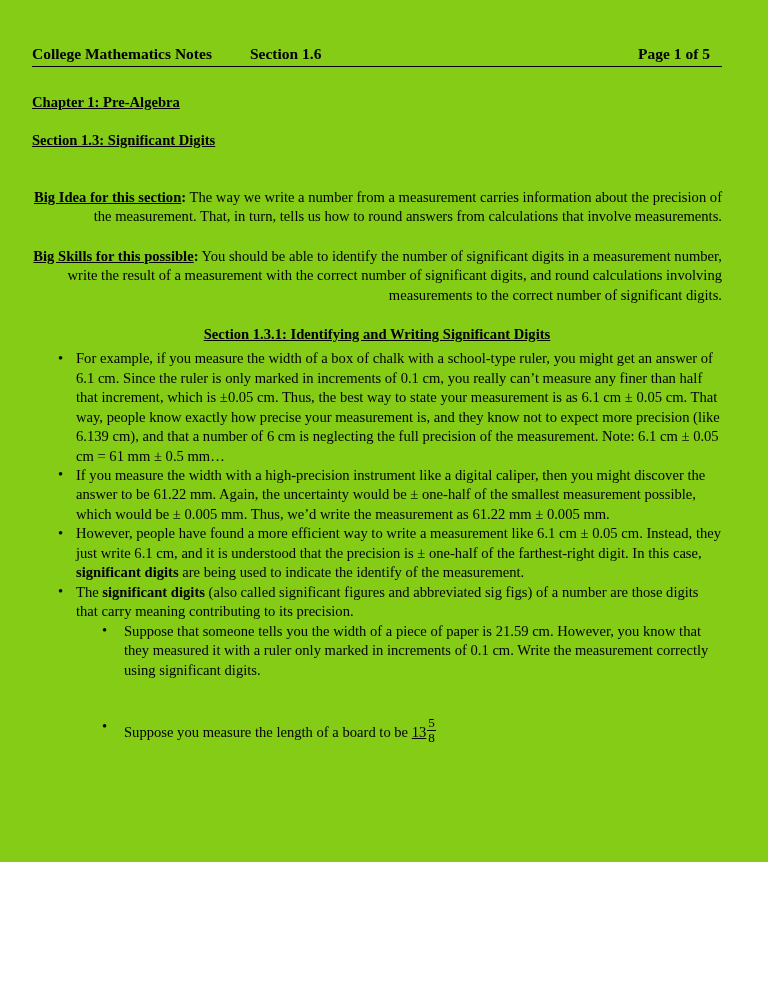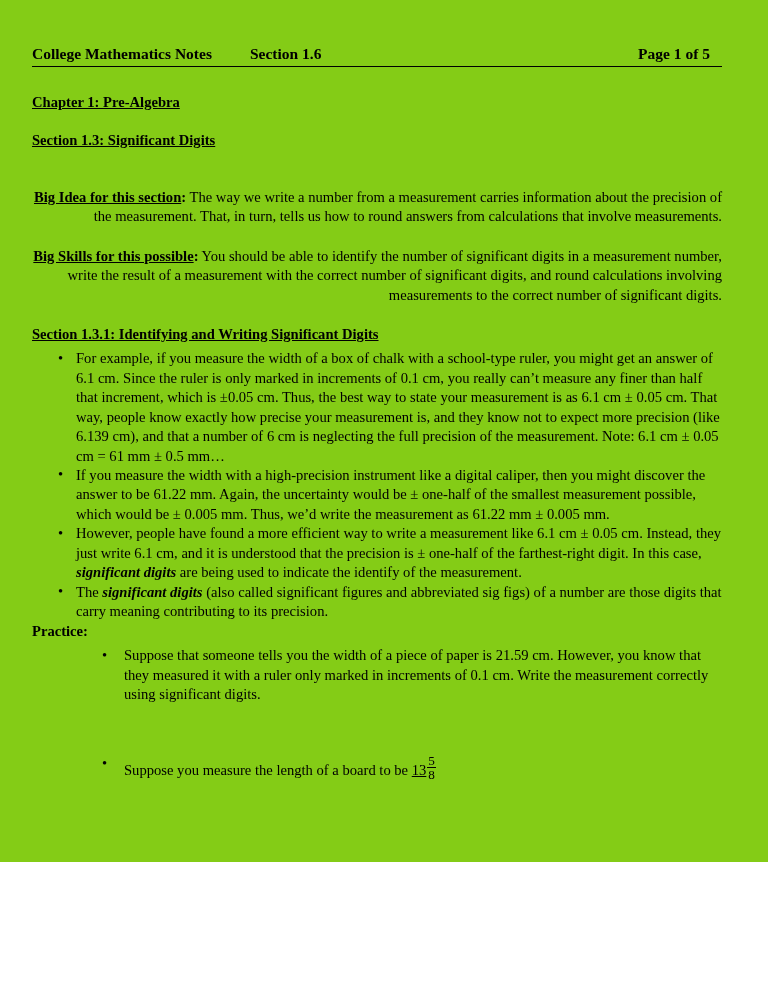--- a/index.html
+++ b/index.html
@@ -44,38 +44,38 @@
   
   .heading {
     font-weight: bold;
     font-size: 14.6px;
     line-height: 1.3;
     margin: 0 0 16px 0;
   }
   .heading span.u { text-decoration: underline; }
   .h-chapter { margin-bottom: 19px; }
   .h-section { margin-bottom: 38px; }
-  .h-sub { margin-bottom: 5px; }
+  .h-sub { margin-bottom: 5px; text-align: center; }
 
   
   p.body {
     font-size: 14.6px;
     line-height: 1.335;
     margin: 0 0 20px 0;
     text-align: right;
   }
   .lead {
     font-weight: bold;
     text-decoration: underline;
   }
   .lead-colon {
     font-weight: bold;
     text-decoration: none;
   }
-  .bi { font-weight: bold; font-style: italic; }
+  .bi { font-weight: bold; }
 
   
   ul.bullets {
     list-style: none;
     margin: 0;
     padding: 0;
   }
   ul.bullets > li {
     position: relative;
     font-size: 14.6px;
@@ -86,21 +86,21 @@
   ul.bullets > li::before {
     content: "\2022";
     position: absolute;
     left: 26px;
     top: -0.5px;
     font-size: 14.6px;
     line-height: 1.335;
   }
   ul.bullets.practice > li {
     padding-left: 92px;
-    margin-bottom: 50px;
+    margin-bottom: 37px;
   }
   ul.bullets.practice > li::before {
     left: 70px;
   }
   ul.bullets.practice > li:last-child { margin-bottom: 0; }
 
   .practice-label {
     font-weight: bold;
     font-size: 14.6px;
     line-height: 1.335;
@@ -160,20 +160,19 @@
     <span class="u">Section 1.3.1: Identifying and Writing Significant Digits</span>
   </div>
 
   <ul class="bullets main-list">
     <li><span>For example, if you measure the width of a box of chalk with a school-type ruler, you might get an answer of 6.1 cm.  Since the ruler is only marked in increments of 0.1 cm, you really can’t measure any finer than half that increment, which is ±0.05 cm.  Thus, the best way to state your measurement is as 6.1 cm ± 0.05 cm.  That way, people know exactly how precise your measurement is, and they know not to expect more precision (like 6.139 cm), and that a number of 6 cm is neglecting the full precision of the measurement.  Note: 6.1 cm ± 0.05 cm = 61 mm ± 0.5 mm…</span></li>
     <li><span>If you measure the width with a high-precision instrument like a digital caliper, then you might discover the answer to be 61.22 mm.  Again, the uncertainty would be ± one-half of the smallest measurement possible, which would be ± 0.005 mm.  Thus, we’d write the measurement as 61.22 mm ± 0.005 mm.</span></li>
     <li><span>However, people have found a more efficient way to write a measurement like 6.1 cm ± 0.05 cm.  Instead, they just write 6.1 cm, and it is understood that the precision is ± one-half of the farthest-right digit.  In this case, </span><span class="bi">significant digits</span><span> are being used to indicate the identify of the measurement.</span></li>
     <li><span>The </span><span class="bi">significant digits</span><span> (also called significant figures and abbreviated sig figs) of a number are those digits that carry meaning contributing to its precision.</span></li>
   </ul>
 
-  <div class="practice-label">Practice:</div>
 
   <ul class="bullets practice">
     <li><span>Suppose that someone tells you the width of a piece of paper is 21.59 cm.  However, you know that they measured it with a ruler only marked in increments of 0.1 cm.  Write the measurement correctly using significant digits.</span></li>
     <li class="tall-line"><span>Suppose you measure the length of a board to be </span><span class="mixed"><span>13</span><span class="frac"><span class="num">5</span><span class="den">8</span></span></span></li>
   </ul>
 
 </div>
 
 </body></html>

